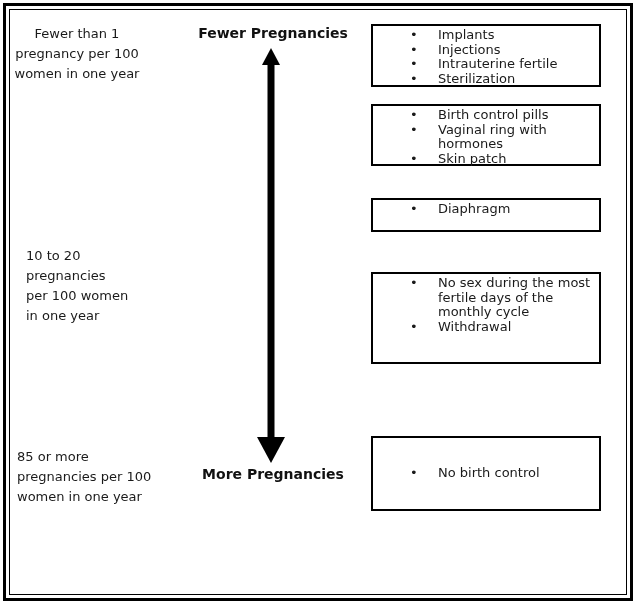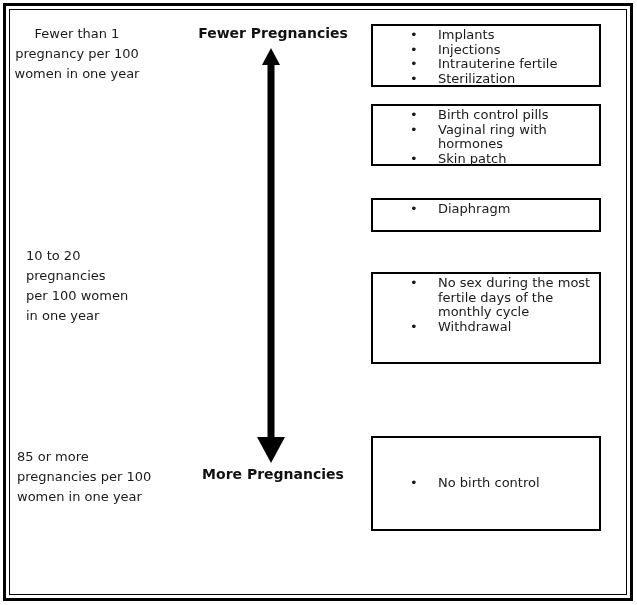--- a/index.html
+++ b/index.html
@@ -65,21 +65,21 @@
     left: 361px;
     width: 230px;
     border: 2px solid #000000;
     box-sizing: border-box;
     background: #ffffff;
   }
   .mbox-0 { top: 14px;  height: 63px; }
   .mbox-1 { top: 94px;  height: 62px; }
   .mbox-2 { top: 188px; height: 34px; }
   .mbox-3 { top: 262px; height: 92px; }
-  .mbox-4 { top: 426px; height: 95px; display: flex; align-items: center; }
+  .mbox-4 { top: 426px; height: 75px; display: flex; align-items: center; }
   .mbox ul {
     list-style: none;
     margin: 0;
     padding: 2px 0 0 0;
     width: 100%;
   }
   .mbox-4 ul { padding-top: 0; }
   .mbox li {
     position: relative;
     padding-left: 65px;

